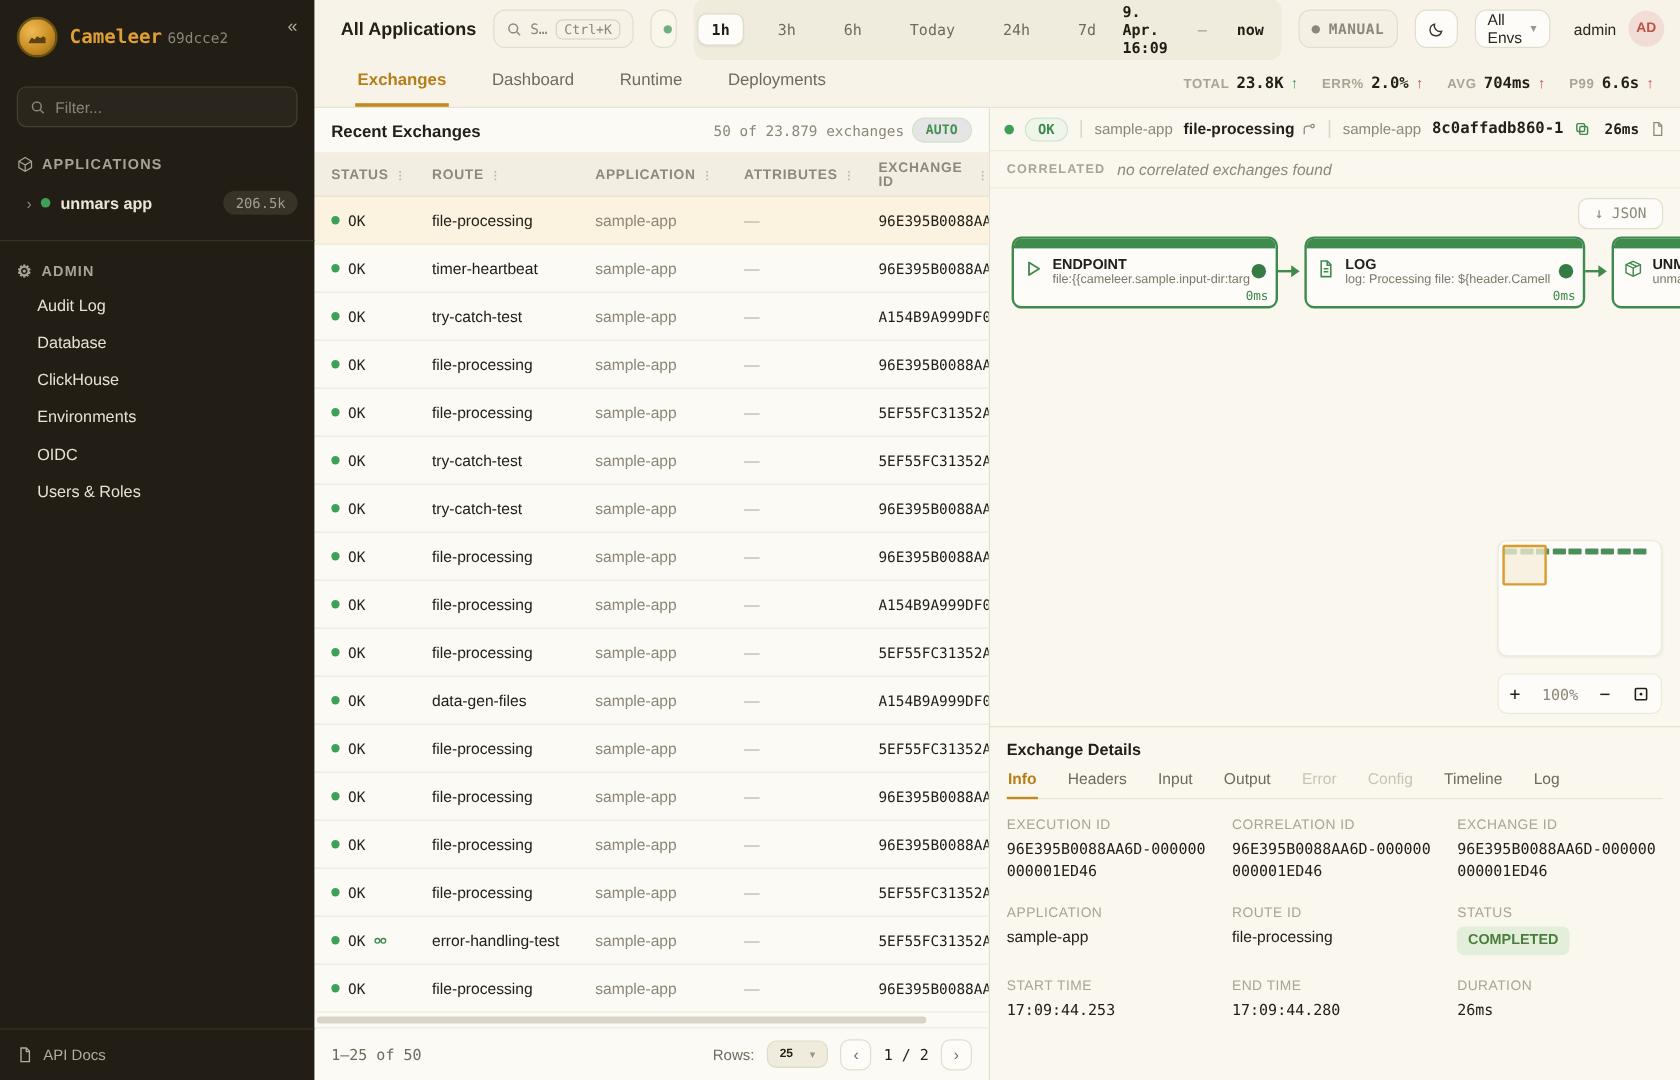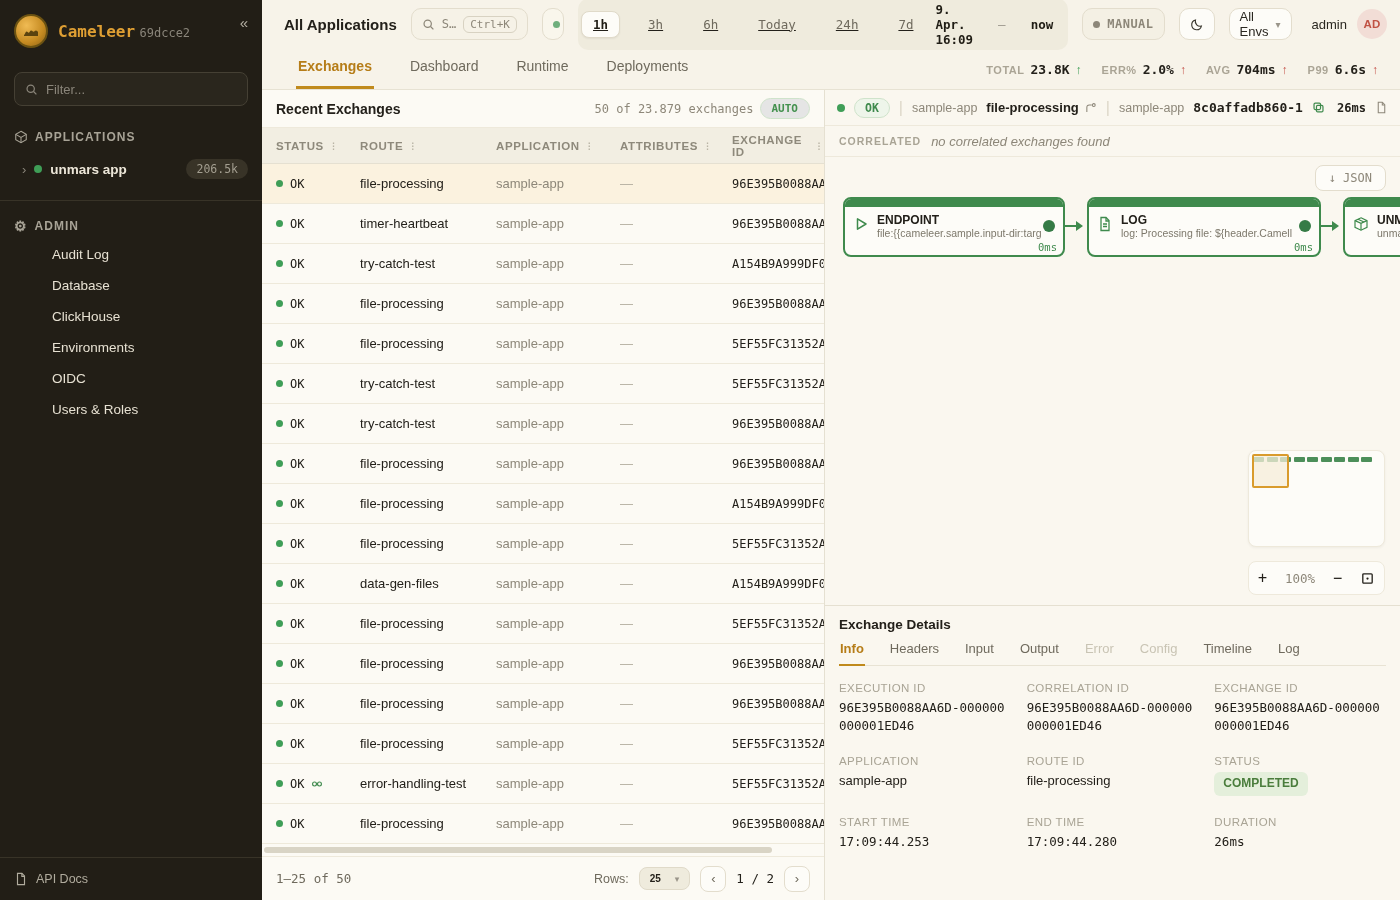--- a/index.html
+++ b/index.html
@@ -29,21 +29,21 @@
     font-size:12px; font-weight:bold; letter-spacing:1px; color:#a8a396; }
   .section-head svg { width:14px; height:14px; }
   .gear-glyph { font-size:14px; line-height:1; }
   .app-row { display:flex; align-items:center; gap:8px; padding:9px 14px 9px 22px; cursor:pointer; }
   .chev { color:#8a857a; font-size:13px; }
   .dot { width:8px; height:8px; border-radius:50%; background:#3f9e57; display:inline-block; flex:0 0 8px; }
   .app-name { font-size:13.5px; font-weight:600; color:#ece6d8; }
   .count-badge { margin-left:auto; background:#383327; color:#a39e90; border-radius:10px;
     padding:3px 10px; font-family:"DejaVu Sans Mono", monospace; font-size:11.5px; }
   .sb-divider { border-top:1px solid #383327; margin:12px 0 12px 0; }
-  .admin-item { padding:8px 14px 8px 52px; font-size:13.5px; color:#e7e1d2; cursor:pointer; }
+  .admin-item { padding:8px 14px 8px 31px; font-size:13.5px; color:#e7e1d2; cursor:pointer; }
   .sidebar-footer { margin-top:auto; border-top:1px solid #383327; padding:14px;
     display:flex; align-items:center; gap:8px; color:#b1ac9e; font-size:12.5px; cursor:pointer; }
   .sidebar-footer svg { width:14px; height:14px; }
 
   
   .main { flex:1; display:flex; flex-direction:column; min-width:0; }
   .topbar { height:48px; display:flex; align-items:center; gap:14px; padding:0 22px; }
   .page-title { font-size:15px; font-weight:bold; white-space:nowrap; }
   .pill { display:flex; align-items:center; gap:7px; height:32px; border-radius:10px;
     border:1px solid #e3ddcd; background:#f6f2e7; padding:0 10px; cursor:pointer; }
@@ -291,21 +291,21 @@
       <span class="search-text">S…</span>
       <span class="kbd">Ctrl+K</span>
     </div>
 
     <div class="pill online-pill">
       <span class="dot" style="width:7px;height:7px;flex:0 0 7px;background:#6faf7d;"></span>
       <span class="lbl">O</span>
     </div>
 
     <div class="seg">
-      <div style="display:flex;gap:16px;text-decoration:underline;">
+      <div style="display:flex;gap:16px;">
 
           <button class="seg-btn active">1h</button>
 
           <button class="seg-btn">3h</button>
 
           <button class="seg-btn">6h</button>
 
           <button class="seg-btn">Today</button>
 
           <button class="seg-btn">24h</button>

